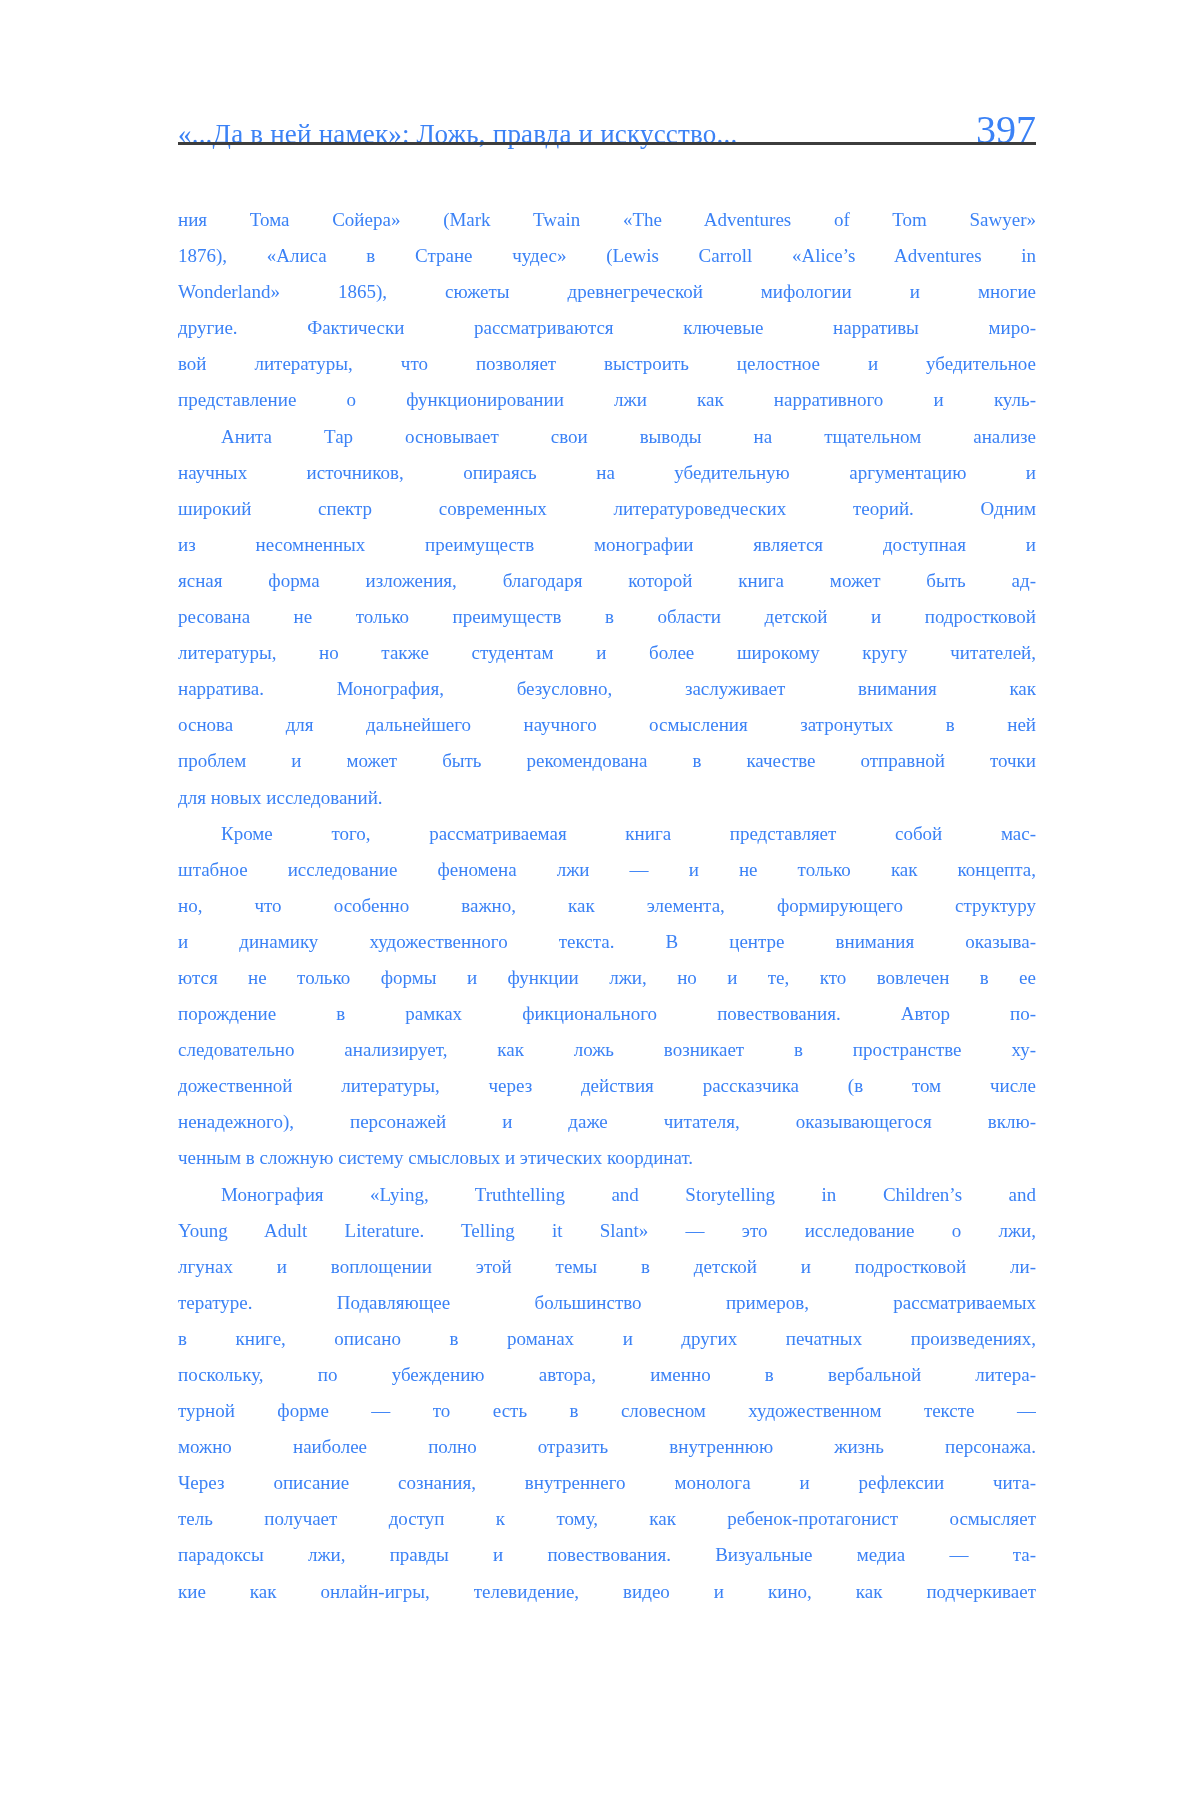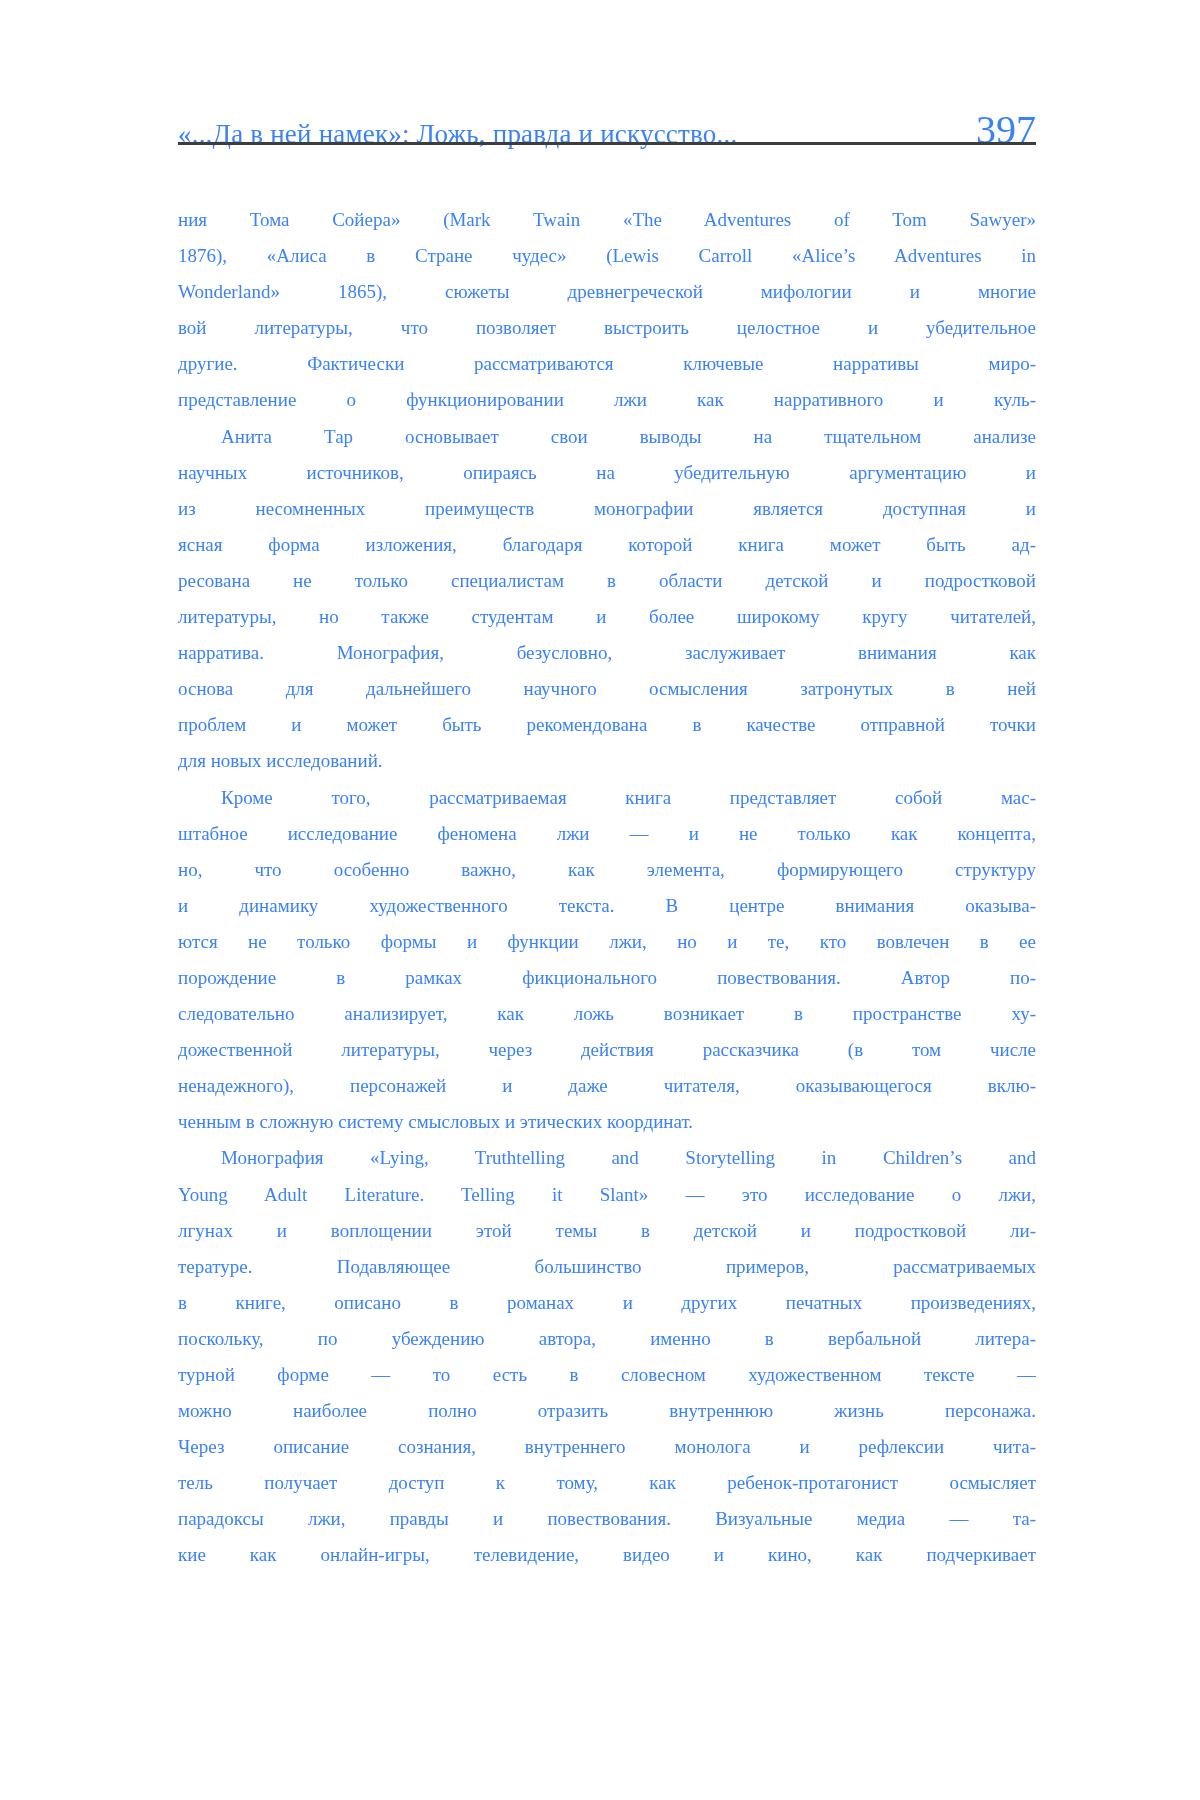--- a/index.html
+++ b/index.html
@@ -64,28 +64,29 @@
 <div class="page">
   <div class="running-header">
     <span class="running-title">«...Да в ней намек»: Ложь, правда и искусство...</span>
     <span class="page-number">397</span>
   </div>
   <div class="header-rule"></div>
   <div class="page-body">
       <div class="line">ния Тома Сойера» (Mark Twain «The Adventures of Tom Sawyer»</div>
       <div class="line">1876), «Алиса в Стране чудес» (Lewis Carroll «Alice’s Adventures in</div>
       <div class="line">Wonderland» 1865), сюжеты древнегреческой мифологии и многие</div>
+      <div class="line">другие. Фактически рассматриваются ключевые нарративы миро-</div>
       <div class="line">вой литературы, что позволяет выстроить целостное и убедительное</div>
-      <div class="line">другие. Фактически рассматриваются ключевые нарративы миро-</div>
       <div class="line">представление о функционировании лжи как нарративного и куль-</div>
       <div class="line indent">Анита Тар основывает свои выводы на тщательном анализе</div>
       <div class="line">научных источников, опираясь на убедительную аргументацию и</div>
+      <div class="line">широкий спектр современных литературоведческих теорий. Одним</div>
       <div class="line">из несомненных преимуществ монографии является доступная и</div>
       <div class="line">ясная форма изложения, благодаря которой книга может быть ад-</div>
-      <div class="line">ресована не только специалистам в области детской и подростковой</div>
+      <div class="line">ресована не только преимуществ в области детской и подростковой</div>
       <div class="line">литературы, но также студентам и более широкому кругу читателей,</div>
       <div class="line">нарратива. Монография, безусловно, заслуживает внимания как</div>
       <div class="line">основа для дальнейшего научного осмысления затронутых в ней</div>
       <div class="line">проблем и может быть рекомендована в качестве отправной точки</div>
       <div class="line lastline">для новых исследований.</div>
       <div class="line indent">Кроме того, рассматриваемая книга представляет собой мас-</div>
       <div class="line">штабное исследование феномена лжи — и не только как концепта,</div>
       <div class="line">но, что особенно важно, как элемента, формирующего структуру</div>
       <div class="line">и динамику художественного текста. В центре внимания оказыва-</div>
       <div class="line">ются не только формы и функции лжи, но и те, кто вовлечен в ее</div>

